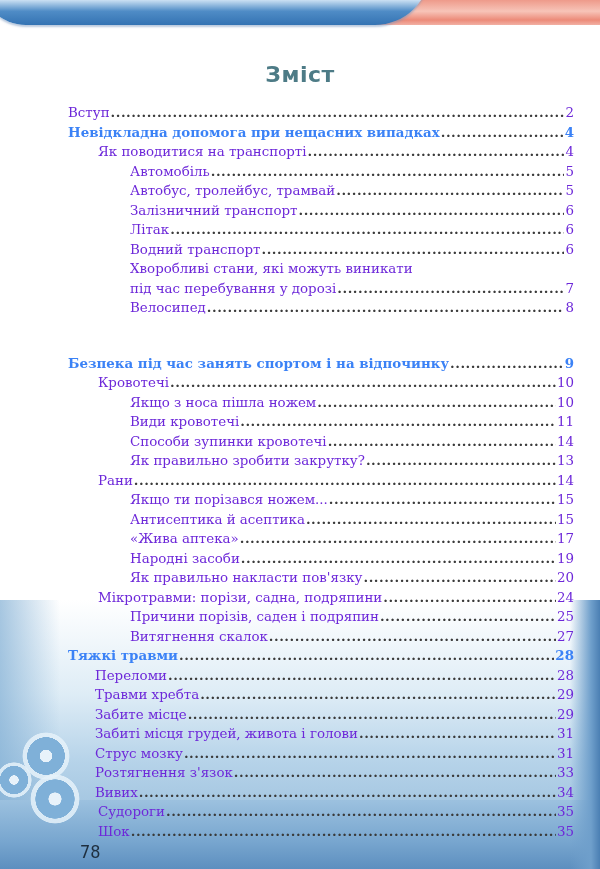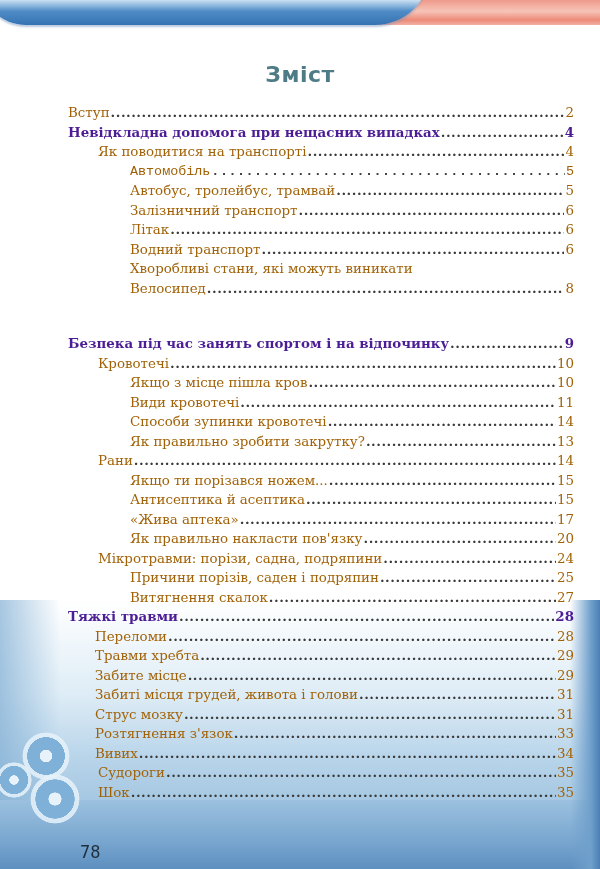--- a/index.html
+++ b/index.html
@@ -41,23 +41,23 @@
     background:radial-gradient(circle, #e8f2fa 0 18%, #7fb0d8 19% 55%, rgba(230,242,250,0.85) 56% 68%, rgba(255,255,255,0) 70%);
   }
   .title {
     position:absolute; left:0; width:600px; top:62px; text-align:center;
     font-family:"DejaVu Sans", sans-serif; font-weight:bold; font-size:22px;
     color:#4d7b86; letter-spacing:0.5px;
   }
   .toc { position:absolute; left:68px; top:103px; width:506px; }
   .row {
     position:relative; height:19.5px; line-height:19.5px;
-    font-size:13.4px; color:#a16207; display:flex; align-items:baseline;
-  }
-  .row.bold { font-weight:bold; color:#4c1d95; }
+    font-size:13.4px; color:#6d28d9; display:flex; align-items:baseline;
+  }
+  .row.bold { font-weight:bold; color:#3b82f6; }
   .row .label { white-space:nowrap; flex:0 0 auto; }
   .row .dots {
     flex:1 1 auto; overflow:hidden; white-space:nowrap;
     letter-spacing:0.5px; margin:0 1px; color:#3a3a3a; font-weight:bold;
   }
   .row .dots::after { content:"................................................................................................................................................................"; }
   .row .page { flex:0 0 auto; text-align:right; }
   .row.nodots .dots { visibility:hidden; }
   .pagenum {
     position:absolute; left:80px; top:842px;
@@ -91,21 +91,21 @@
     <div class="row bold" style="padding-left: 0px;">
       <span class="label">Невідкладна допомога при нещасних випадках</span>
       <span class="dots"></span>
       <span class="page">4</span>
     </div>
     <div class="row" style="padding-left: 30px;">
       <span class="label">Як поводитися на транспорті</span>
       <span class="dots"></span>
       <span class="page">4</span>
     </div>
-    <div class="row" style="padding-left: 62px; font-family: Liberation Mono, monospace;">
+    <div class="row" style="padding-left: 62px;">
       <span class="label">Автомобіль</span>
       <span class="dots"></span>
       <span class="page">5</span>
     </div>
     <div class="row" style="padding-left: 62px;">
       <span class="label">Автобус, тролейбус, трамвай</span>
       <span class="dots"></span>
       <span class="page">5</span>
     </div>
     <div class="row" style="padding-left: 62px;">
@@ -122,36 +122,41 @@
       <span class="label">Водний транспорт</span>
       <span class="dots"></span>
       <span class="page">6</span>
     </div>
     <div class="row nodots" style="padding-left: 62px;">
       <span class="label">Хворобливі стани, які можуть виникати</span>
       <span class="dots"></span>
       <span class="page"></span>
     </div>
     <div class="row" style="padding-left: 62px;">
+      <span class="label">під час перебування у дорозі</span>
+      <span class="dots"></span>
+      <span class="page">7</span>
+    </div>
+    <div class="row" style="padding-left: 62px;">
       <span class="label">Велосипед</span>
       <span class="dots"></span>
       <span class="page">8</span>
     </div>
     <div class="row bold" style="padding-left: 0px; margin-top: 36px;">
       <span class="label">Безпека під час занять спортом і на відпочинку</span>
       <span class="dots"></span>
       <span class="page">9</span>
     </div>
     <div class="row" style="padding-left: 30px;">
       <span class="label">Кровотечі</span>
       <span class="dots"></span>
       <span class="page">10</span>
     </div>
     <div class="row" style="padding-left: 62px;">
-      <span class="label">Якщо з місце пішла кров</span>
+      <span class="label">Якщо з носа пішла ножем</span>
       <span class="dots"></span>
       <span class="page">10</span>
     </div>
     <div class="row" style="padding-left: 62px;">
       <span class="label">Види кровотечі</span>
       <span class="dots"></span>
       <span class="page">11</span>
     </div>
     <div class="row" style="padding-left: 62px;">
       <span class="label">Способи зупинки кровотечі</span>
@@ -177,20 +182,25 @@
       <span class="label">Антисептика й асептика</span>
       <span class="dots"></span>
       <span class="page">15</span>
     </div>
     <div class="row" style="padding-left: 62px;">
       <span class="label">«Жива аптека»</span>
       <span class="dots"></span>
       <span class="page">17</span>
     </div>
     <div class="row" style="padding-left: 62px;">
+      <span class="label">Народні засоби</span>
+      <span class="dots"></span>
+      <span class="page">19</span>
+    </div>
+    <div class="row" style="padding-left: 62px;">
       <span class="label">Як правильно накласти пов'язку</span>
       <span class="dots"></span>
       <span class="page">20</span>
     </div>
     <div class="row" style="padding-left: 30px;">
       <span class="label">Мікротравми: порізи, садна, подряпини</span>
       <span class="dots"></span>
       <span class="page">24</span>
     </div>
     <div class="row" style="padding-left: 62px;">

